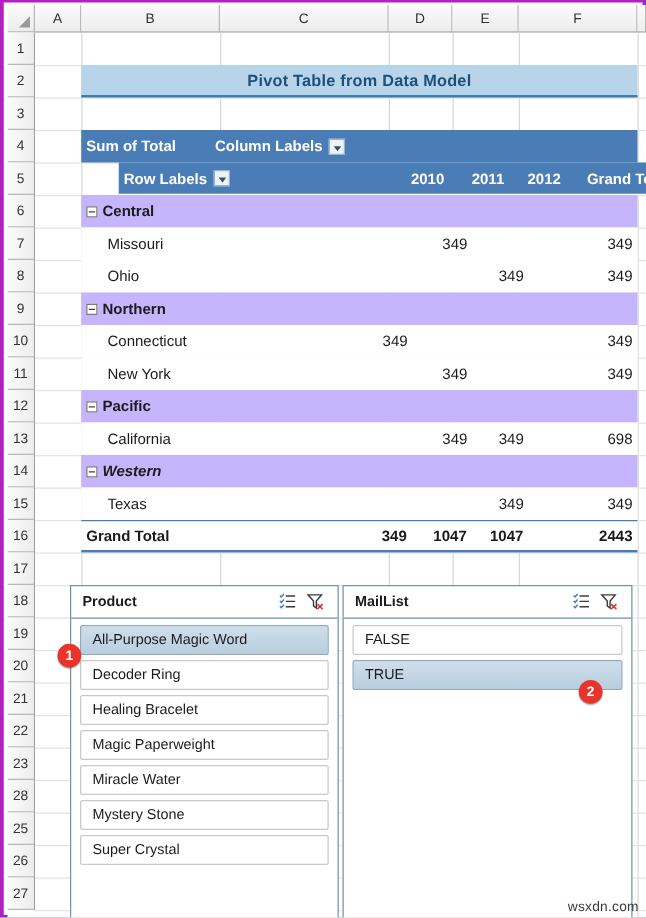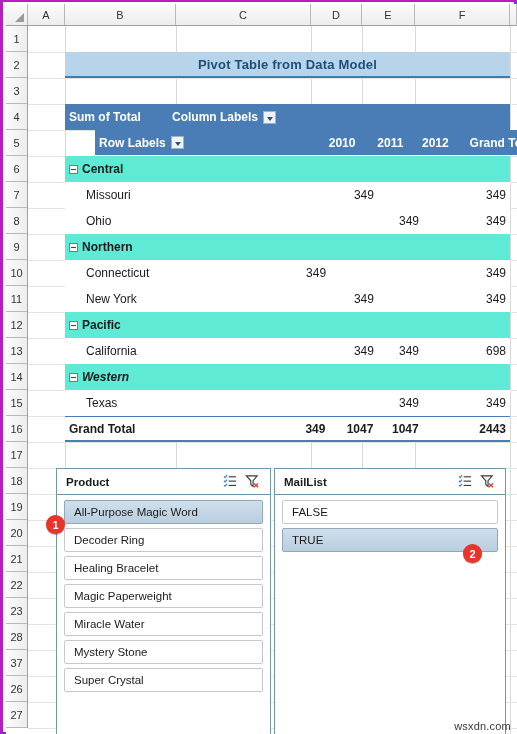--- a/index.html
+++ b/index.html
@@ -83,21 +83,21 @@
   }
   .pv-filterbtn::after {
     content:""; position:absolute; left:3px; top:5px;
     border-left:3px solid transparent; border-right:3px solid transparent;
     border-top:4px solid #31506e;
   }
   .pv-row {
     position:absolute; display:flex; align-items:center;
     font-size:12px; color:#1b1b1b;
   }
-  .pv-row.group { background:#5eead4; font-weight:bold; }
+  .pv-row.group { background:#c4b5fd; font-weight:bold; }
   .pv-row.plain { background:#ffffff; }
   .pv-row.grand { background:#ffffff; font-weight:bold; border-top:1px solid #4a7db5; border-bottom:2px solid #4a7db5;}
   .pv-label { padding-left:4px; display:flex; align-items:center; overflow:hidden; white-space:nowrap;}
   .pv-label.indent { padding-left:21px; }
   .expander {
     width:9px; height:9px; border:1px solid #7a7a7a; background:#fff;
     display:inline-block; position:relative; margin-right:4px; flex:none;
   }
   .expander::before {
     content:""; position:absolute; left:1px; top:3px; width:5px; height:1px; background:#444;
@@ -185,21 +185,21 @@
         <div class="rcell" style="height: 26px;">15</div>
         <div class="rcell" style="height: 26px;">16</div>
         <div class="rcell" style="height: 26px;">17</div>
         <div class="rcell" style="height: 26px;">18</div>
         <div class="rcell" style="height: 26px;">19</div>
         <div class="rcell" style="height: 26px;">20</div>
         <div class="rcell" style="height: 26px;">21</div>
         <div class="rcell" style="height: 26px;">22</div>
         <div class="rcell" style="height: 26px;">23</div>
         <div class="rcell" style="height: 26px;">28</div>
-        <div class="rcell" style="height: 26px;">37</div>
+        <div class="rcell" style="height: 26px;">25</div>
         <div class="rcell" style="height: 26px;">26</div>
         <div class="rcell" style="height: 26px;">27</div>
       </div>
 
     <div id="grid">
 
       <div class="gridline-v" style="left:37px;  height:708px"></div>
       <div class="gridline-v" style="left:148px; height:708px"></div>
       <div class="gridline-v" style="left:283px; height:708px"></div>
       <div class="gridline-v" style="left:334px; height:708px"></div>

